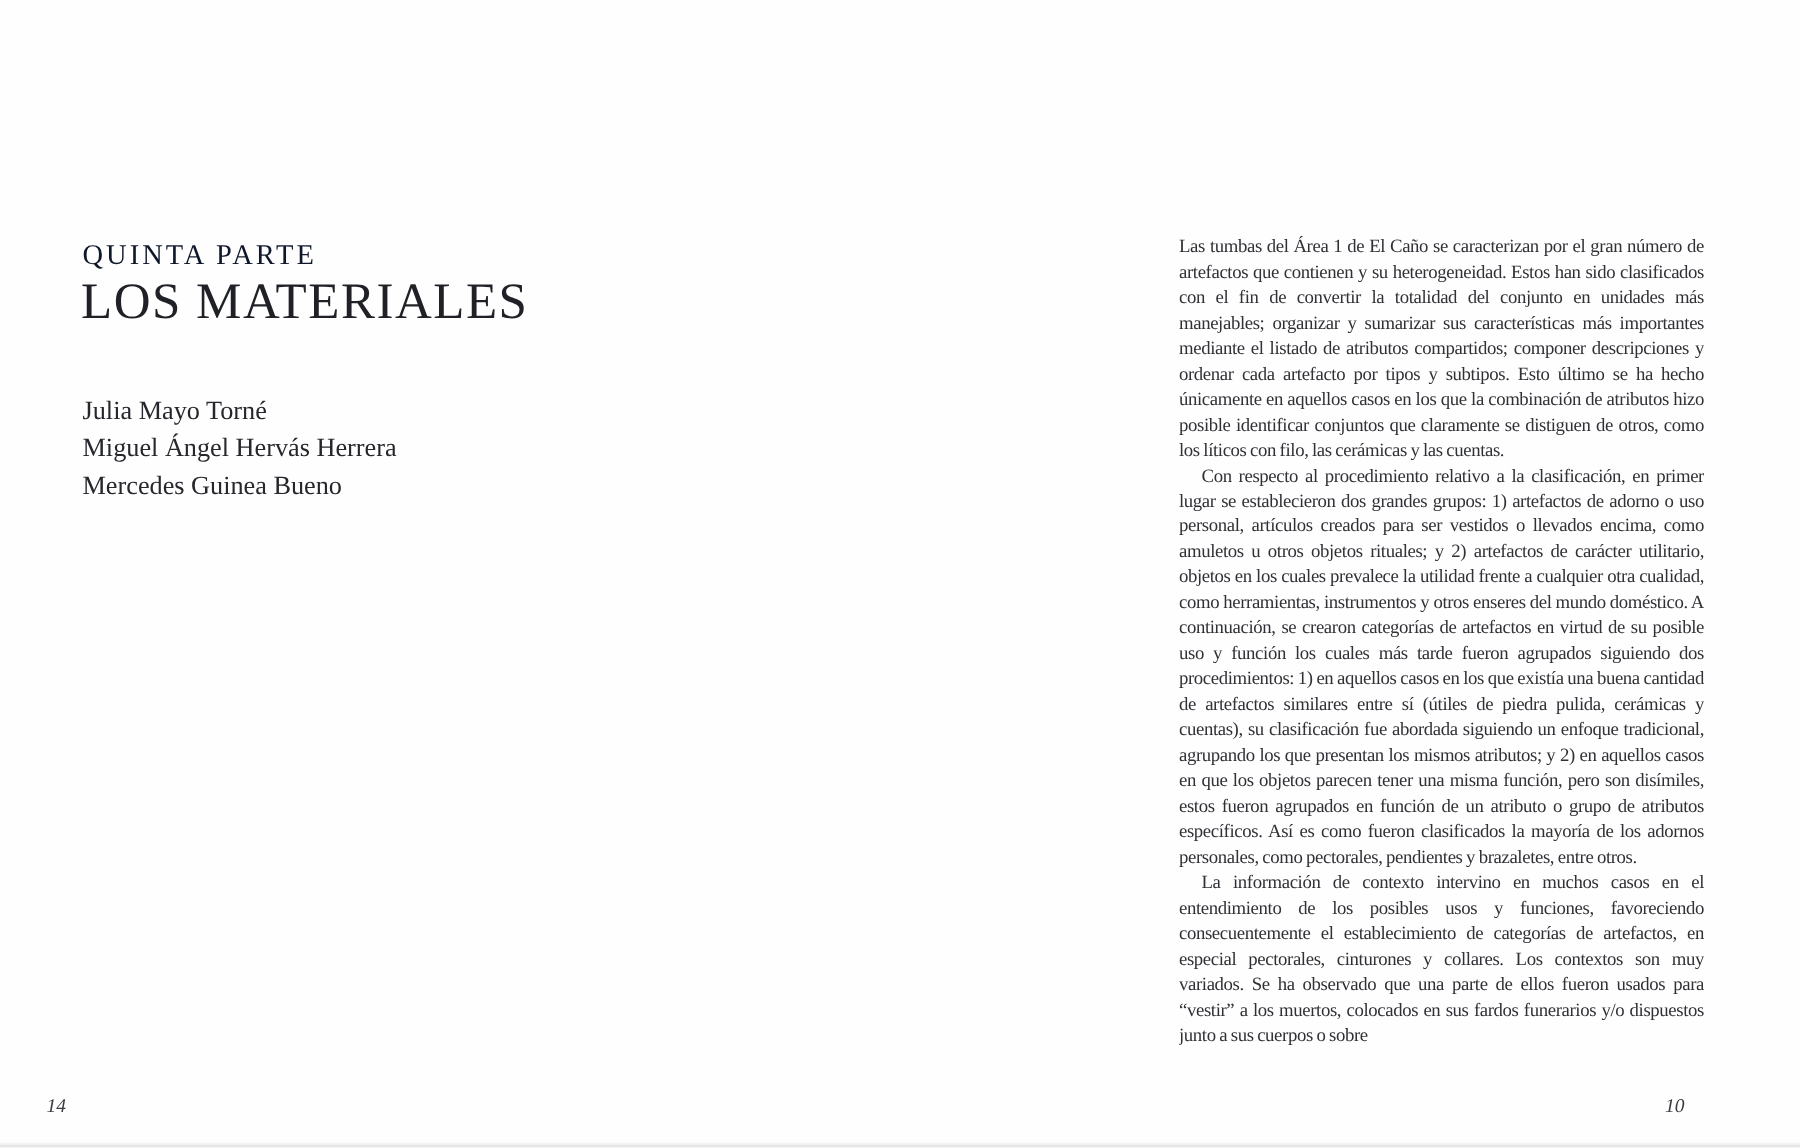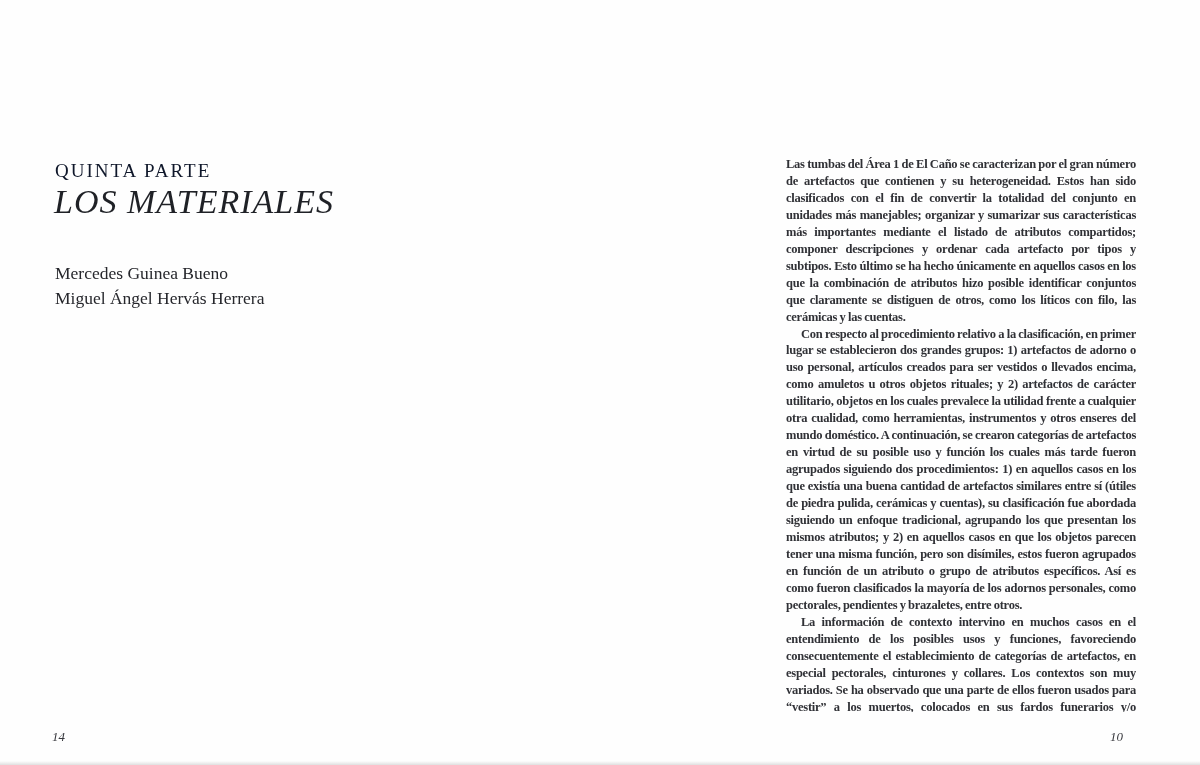--- a/index.html
+++ b/index.html
@@ -30,21 +30,21 @@
     position: absolute;
     left: 54px;
     top: 183px;
     margin: 0;
     font-size: 34px;
     line-height: 37px;
     font-weight: normal;
     letter-spacing: 1px;
     color: #1f2126;
   }
-  .chapter-title .tline { display: block; font-style: italic; }
+  .chapter-title .tline { display: block; }
   .authors {
     position: absolute;
     left: 55px;
     top: 261px;
     font-size: 17.5px;
     line-height: 25px;
     color: #26272c;
   }
 
   
@@ -55,35 +55,34 @@
     width: 350px;
     max-height: 556px;
     overflow: hidden;
     font-size: 12.5px;
     line-height: 16.95px;
     letter-spacing: -0.25px;
     word-spacing: -0.5px;
     text-align: justify;
     color: #303136;
     hyphens: auto;
-    font-weight: bold;
     -webkit-hyphens: auto;
   }
   .text-column p { margin: 0; }
   .text-column p + p { text-indent: 15px; }
 
   
   .folio {
     position: absolute;
     font-style: italic;
     font-size: 13px;
     line-height: 1;
     color: #3a3b40;
   }
-  .folio-left  { left: 52px;  top: 730px; text-align: center; }
+  .folio-left  { left: 31px;  top: 730px; text-align: center; }
   .folio-right { left: 1110px; top: 730px; }
 
   
   .scan-edge {
     position: absolute;
     left: 0;
     right: 0;
     bottom: 0;
     height: 4px;
     background: linear-gradient(to bottom, rgba(0,0,0,0), rgba(0,0,0,0.12));
@@ -95,22 +94,23 @@
 <main>
 
   <section>
     <div class="part-label">QUINTA PARTE</div>
 
     <h1 class="chapter-title">
       <span class="tline">LOS MATERIALES</span>
     </h1>
 
     <div class="authors">
+      <div>Julia Mayo Torné</div>
+      <div>Miguel Ángel Hervás Herrera</div>
       <div>Mercedes Guinea Bueno</div>
-      <div>Miguel Ángel Hervás Herrera</div>
     </div>
 
     <div class="folio folio-left">14</div>
   </section>
 
   <section>
     <div class="text-column">
       <p lang="es">Las tumbas del Área 1 de El Caño se caracterizan por el gran número de artefactos que contienen y su heterogeneidad. Estos han sido clasificados con el fin de convertir la totalidad del conjunto en unidades más manejables; organizar y sumarizar sus características más importantes mediante el listado de atributos compartidos; componer descripciones y ordenar cada artefacto por tipos y subtipos. Esto último se ha hecho únicamente en aquellos casos en los que la combinación de atributos hizo posible identificar conjuntos que claramente se distiguen de otros, como los líticos con filo, las cerámicas y las cuentas.</p>
       <p lang="es">Con respecto al procedimiento relativo a la clasificación, en primer lugar se establecieron dos grandes grupos: 1) artefactos de adorno o uso personal, artículos creados para ser vestidos o llevados encima, como amuletos u otros objetos rituales; y 2) artefactos de carácter utilitario, objetos en los cuales prevalece la utilidad frente a cualquier otra cualidad, como herramientas, instrumentos y otros enseres del mundo doméstico. A continuación, se crearon categorías de artefactos en virtud de su posible uso y función los cuales más tarde fueron agrupados siguiendo dos procedimientos: 1) en aquellos casos en los que existía una buena cantidad de artefactos similares entre sí (útiles de piedra pulida, cerámicas y cuentas), su clasificación fue abordada siguiendo un enfoque tradicional, agrupando los que presentan los mismos atributos; y 2) en aquellos casos en que los objetos parecen tener una misma función, pero son disímiles, estos fueron agrupados en función de un atributo o grupo de atributos específicos. Así es como fueron clasificados la mayoría de los adornos personales, como pectorales, pendientes y brazaletes, entre otros.</p>
       <p lang="es">La información de contexto intervino en muchos casos en el entendimiento de los posibles usos y funciones, favoreciendo consecuentemente el establecimiento de categorías de artefactos, en especial pectorales, cinturones y collares. Los contextos son muy variados. Se ha observado que una parte de ellos fueron usados para “vestir” a los muertos, colocados en sus fardos funerarios y/o dispuestos junto a sus cuerpos o sobre</p>

